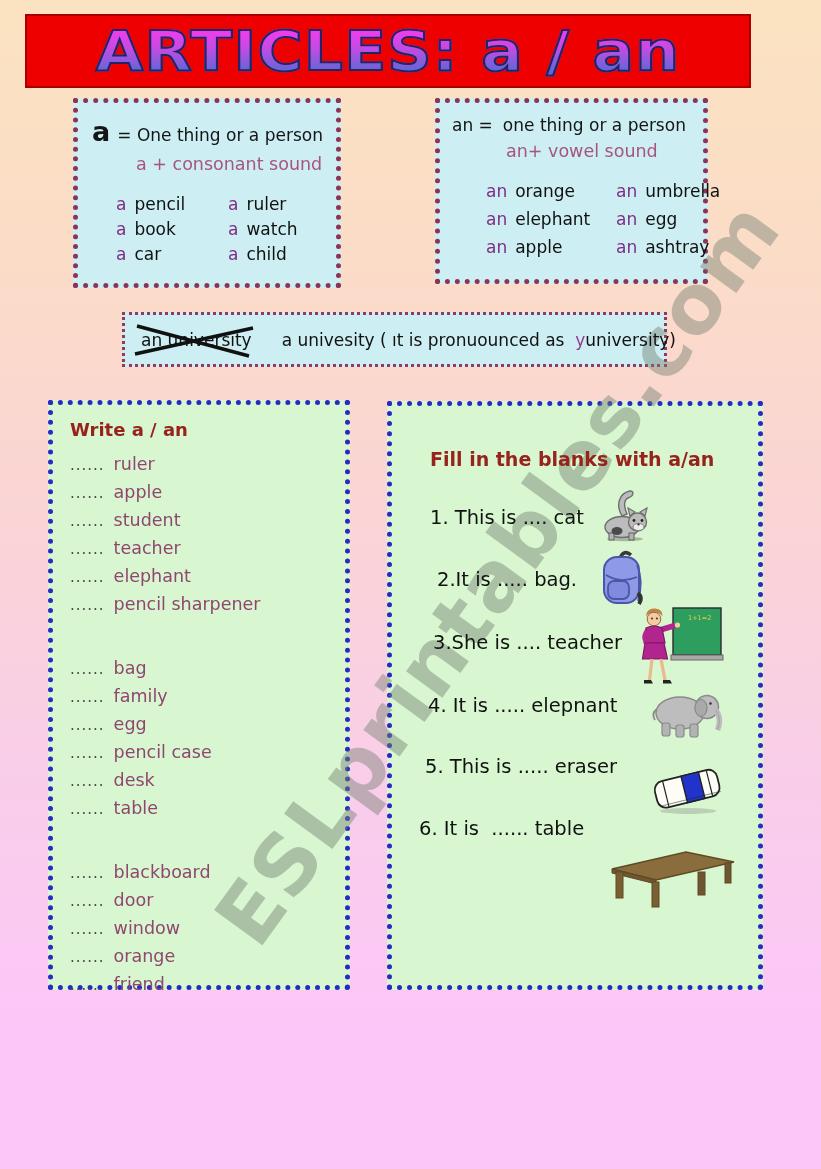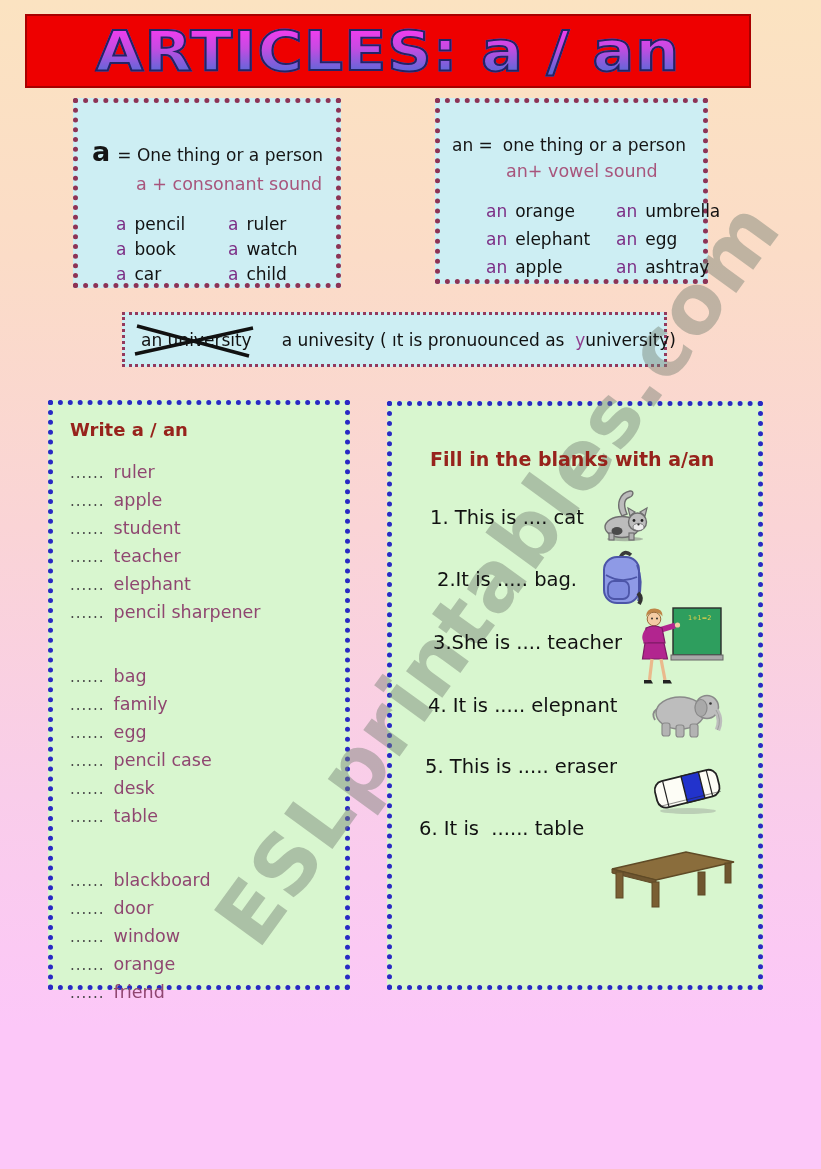--- a/index.html
+++ b/index.html
@@ -23,21 +23,21 @@
     -webkit-text-stroke:2px #232366;
   }
   
   .box {
     position:absolute; background:#cdeef3; border:5px dotted #8d3355;
     box-sizing:border-box; font-size:17px; color:#151515;
   }
   .box-a  { left:73px;  top:98px; width:268px; height:190px; padding:13px 0 0 14px; }
   .box-an { left:435px; top:98px; width:273px; height:186px; padding:12px 0 0 12px; }
   .z3 { position:relative; z-index:3; }
-  .line1 { white-space:nowrap;margin-top:20px; }
+  .line1 { white-space:nowrap; }
   .bigA { font-size:27px; font-weight:bold; margin-right:7px; }
   .def  { }
   .box-an .lead { margin-right:10px;text-align:right; }
   .rule-pink { color:#a8557c; font-size:17.5px; margin:7px 0 0 44px; white-space:nowrap; }
   .box-an .rule-pink { margin:6px 0 0 54px; }
   .ex-grid { display:grid; grid-template-columns:112px auto; row-gap:5px; margin-top:20px; padding-left:24px; }
   .box-an .ex-grid { grid-template-columns:122px auto; padding-left:34px; margin-top:20px;gap:8px; }
   .ex { white-space:nowrap; }
   .ex .art  { color:#7c2f86; margin-right:8px; }
   .ex .noun { color:#111; }
@@ -51,21 +51,21 @@
   .crossed { position:relative; white-space:nowrap; }
   .crossed svg { position:absolute; left:-10px; top:-10px; width:130px; height:40px; overflow:visible; }
   .note { white-space:pre; }
   .yhl { color:#8f3e8f; }
   
   .gbox {
     position:absolute; background:#d8f6cf; border:5px dotted #2929c4; box-sizing:border-box;
   }
   .gbox-left  { left:48px;  top:400px; width:302px; height:590px; padding:10px 0 0 17px; }
   .gbox-right { left:387px; top:401px; width:376px; height:589px; }
-  .wheading { color:#97231c; font-weight:bold; font-size:18px; margin:4px 0 19px 0; position:relative; z-index:3; }
+  .wheading { color:#97231c; font-weight:bold; font-size:18px; margin:4px 0 11px 0; position:relative; z-index:3; }
   .wgroup { position:relative; z-index:3; }
   .wgroup + .wgroup { margin-top:36px; }
   .wrow { line-height:27px; font-size:17.5px; color:#8f4670; white-space:nowrap; }
   .leader { color:#4a4a4a; font-size:15px; letter-spacing:1px; margin-right:9px; }
   .fheading { position:absolute; left:38px; top:42px; color:#97231c; font-weight:bold; font-size:19px; z-index:3; white-space:nowrap; }
   .fitem { position:absolute; font-size:19.5px; color:#111; z-index:3; white-space:pre; }
   .clip { position:absolute; z-index:3; }
   .clip svg { display:block; width:100%; height:100%; }
   
   .watermark {

